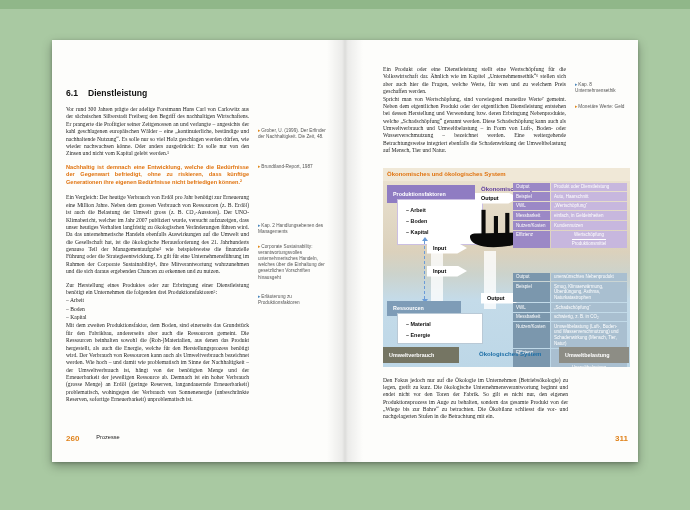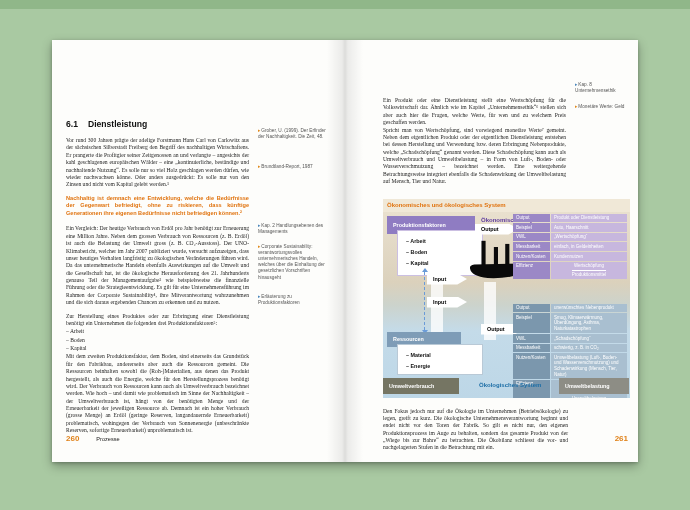--- a/index.html
+++ b/index.html
@@ -18,21 +18,21 @@
   .spread .gutter{
     position:absolute;left:50%;top:0;width:36px;height:100%;transform:translateX(-50%);
     background:linear-gradient(90deg,rgba(0,0,0,0) 0%,rgba(0,0,0,.07) 42%,rgba(0,0,0,.13) 50%,rgba(0,0,0,.07) 58%,rgba(0,0,0,0) 100%);
     z-index:5;
   }
   .page{position:absolute;top:0;width:293px;height:422px;}
   .page-left{left:0;}
   .page-right{left:293px;}
 
   
-  .main-col{position:absolute;margin-top:31px;}
+  .main-col{position:absolute;}
   .page-left .main-col{left:14px;top:48px;width:183px;}
   .page-right .main-col{left:38px;top:26px;width:247px;}
   .body-text{
     font-family:"Liberation Serif",serif;font-size:5.6px;line-height:1.32;
     color:#1e1e1e;text-align:justify;hyphens:auto;margin:0 0 6px 0;width:183px;
   }
   h2.sec{
     font-family:"Liberation Sans",sans-serif;font-size:8.6px;font-weight:bold;color:#111;
     margin:0 0 8px 0;display:flex;gap:10px;
   }
@@ -47,21 +47,21 @@
   .mnote{
     position:absolute;font-size:4.7px;line-height:1.3;color:#555;width:72px;
   }
   .page-left .mnote{left:206px;}
   .page-right .mnote{left:230px;width:58px;}
   .mnote .mk{font-size:4.7px;margin-right:1px;}
   .mk.orange{color:#e08a1e;}
   .mk.blue{color:#4a86bb;}
 
   
-  .footer{position:absolute;bottom:19px;display:flex;align-items:center;}
+  .footer{position:absolute;bottom:19px;display:flex;align-items:flex-start;}
   .page-left .footer{left:14px;}
   .page-right .footer{right:10px;}
   .pnum{font-size:8px;font-weight:bold;color:#e0821a;}
   .chap{font-size:5.6px;color:#222;margin-left:17px;}
 
   
   .figure{width:247px;margin-top:13px;margin-bottom:10px;}
   .fig-title{
     font-size:6px;font-weight:bold;color:#e0730f;background:#f0e8d7;
     padding:3px 0 2px 4px;height:8px;
@@ -274,18 +274,18 @@
     </div>
 
     <div class="mnote" style="top:42px;left:230px;">
       <span class="mk blue">▸</span><span>Kap. 8 Unternehmensethik</span>
     </div>
     <div class="mnote" style="top:64px;left:230px;">
       <span class="mk orange">▸</span><span>Monetäre Werte: Geld</span>
     </div>
 
     <div class="footer">
-      <span class="pnum">261</span>
+      <span class="pnum">311</span>
     </div>
   </div>
 
   <div class="gutter"></div>
 </div>
 
 </body></html>

